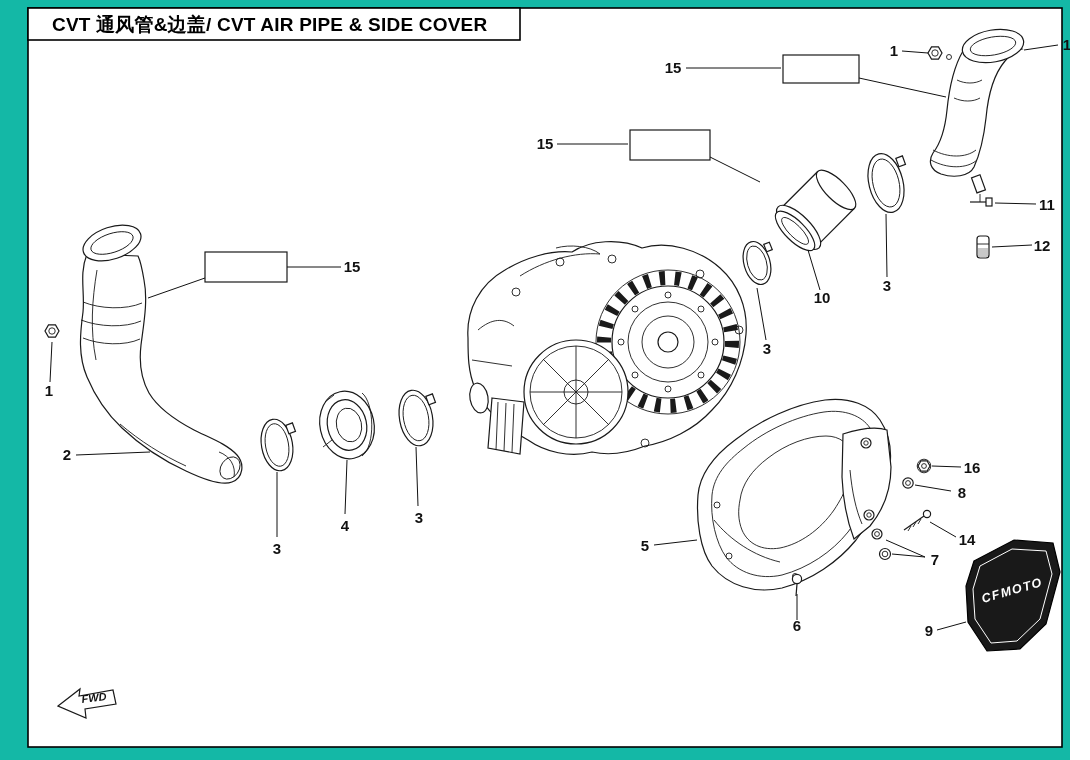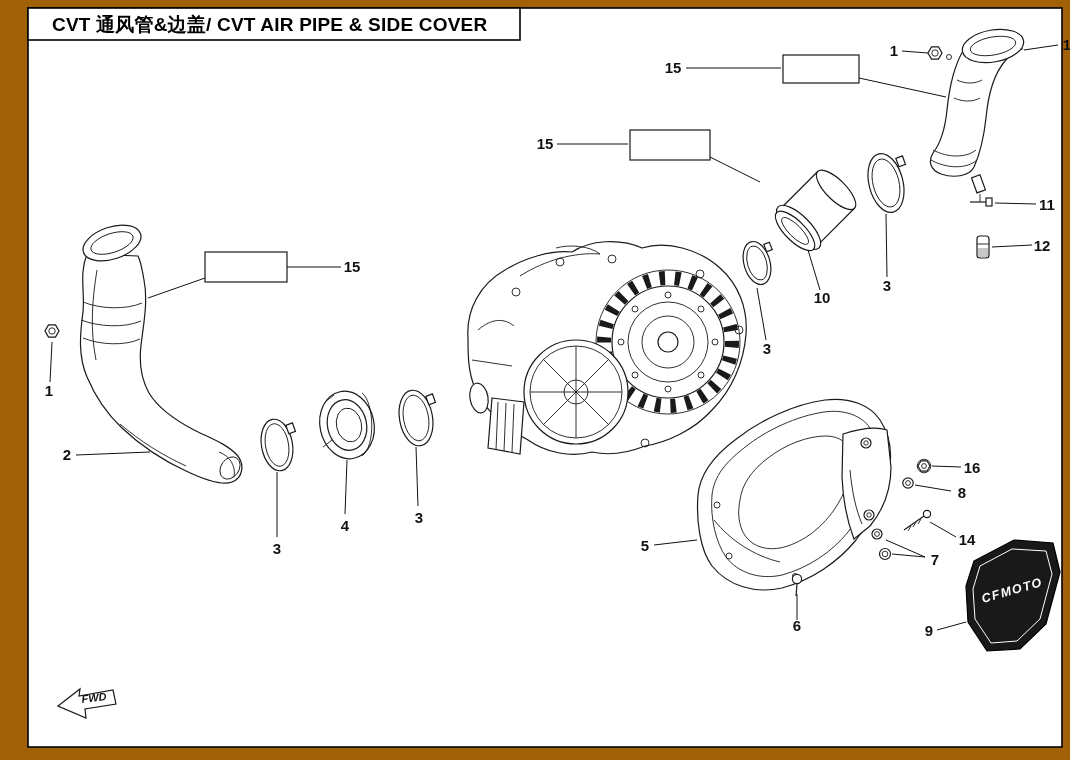--- a/index.html
+++ b/index.html
@@ -1,16 +1,16 @@
 <!DOCTYPE html>
 <html><head>
 <meta charset="utf-8">
 <style>
   html,body{margin:0;padding:0;background:#fff;}
-  .page{position:relative;width:1070px;height:760px;background:#a16207;font-family:"Liberation Sans",sans-serif;overflow:hidden;}
+  .page{position:relative;width:1070px;height:760px;background:#14b8a6;font-family:"Liberation Sans",sans-serif;overflow:hidden;}
   svg{display:block;}
   .callout{font:bold 15px "Liberation Sans",sans-serif;fill:#111;}
   .title-text{font:bold 19px "Liberation Sans",sans-serif;fill:#000;letter-spacing:.2px;}
   .badge-text{font:italic bold 12.5px "Liberation Sans",sans-serif;fill:#fff;letter-spacing:1.5px;}
   .fwd-text{font:italic bold 11px "Liberation Sans",sans-serif;fill:#111;}
   .leader{stroke:#111;stroke-width:1;fill:none;}
   .draw{stroke:#1a1a1a;stroke-width:1.2;fill:#fff;}
   .thin{stroke:#1a1a1a;stroke-width:.9;fill:none;}
   .noline{stroke:none;}
 </style>

